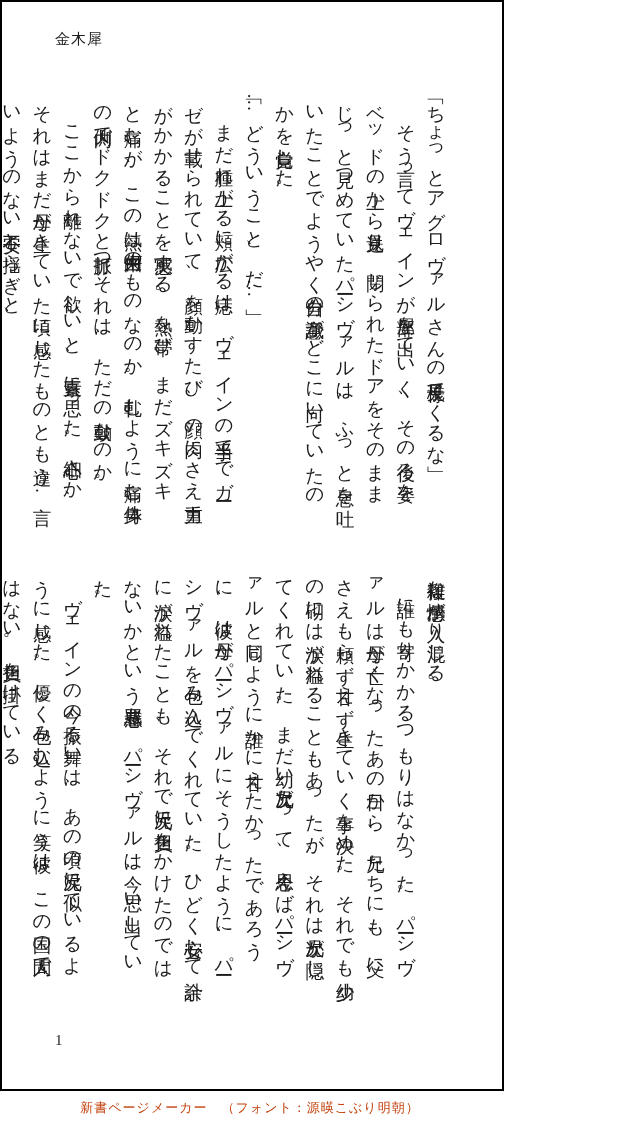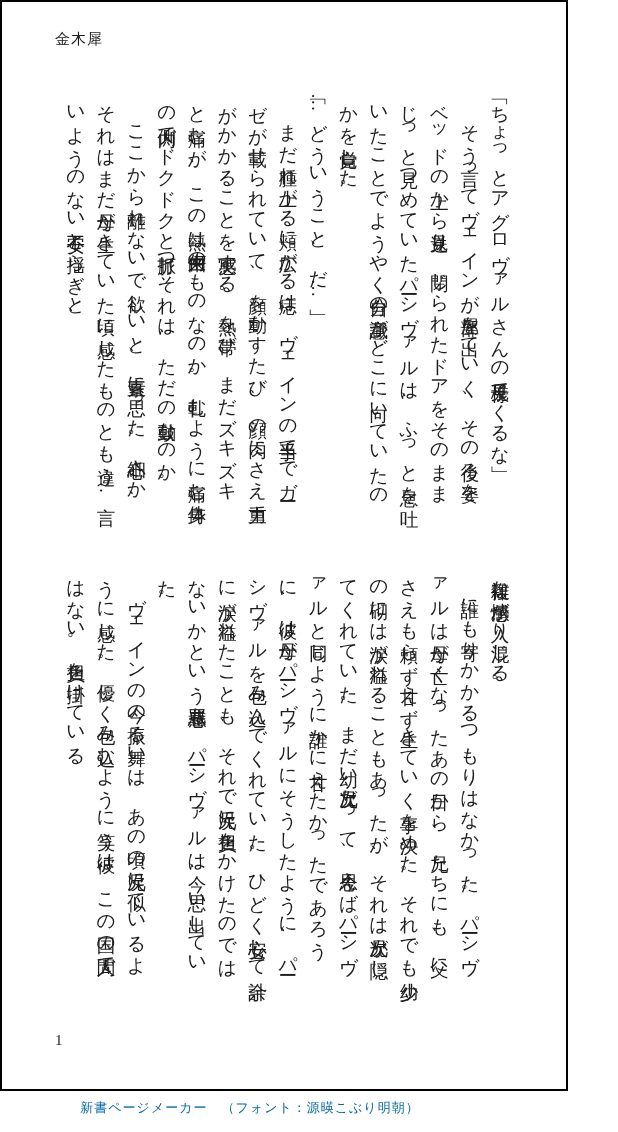--- a/index.html
+++ b/index.html
@@ -12,21 +12,21 @@
     width: 618px;
     height: 1132px;
     font-family: "Liberation Serif", "DejaVu Serif", serif;
     color: #1c1c1c;
     overflow: hidden;
   }
   .page {
     position: absolute;
     left: 0;
     top: 0;
-    width: 568px;
+    width: 504px;
     height: 1091px;
     box-sizing: border-box;
     border: 2px solid #000000;
     background: #ffffff;
   }
   .header-title {
     position: absolute;
     left: 53px;
     top: 28px;
     font-size: 15px;
@@ -61,21 +61,21 @@
     color: #1c1c1c;
   }
   .footer-caption {
     position: absolute;
     left: 0;
     top: 1099px;
     width: 500px;
     text-align: center;
     font-size: 13px;
     letter-spacing: 1px;
-    color: #0369a1;
+    color: #c2410c;
     white-space: nowrap;
   }
 </style>
 </head>
 <body>
 
 <div class="page">
 
   <div class="header-title">金木犀</div>
 

